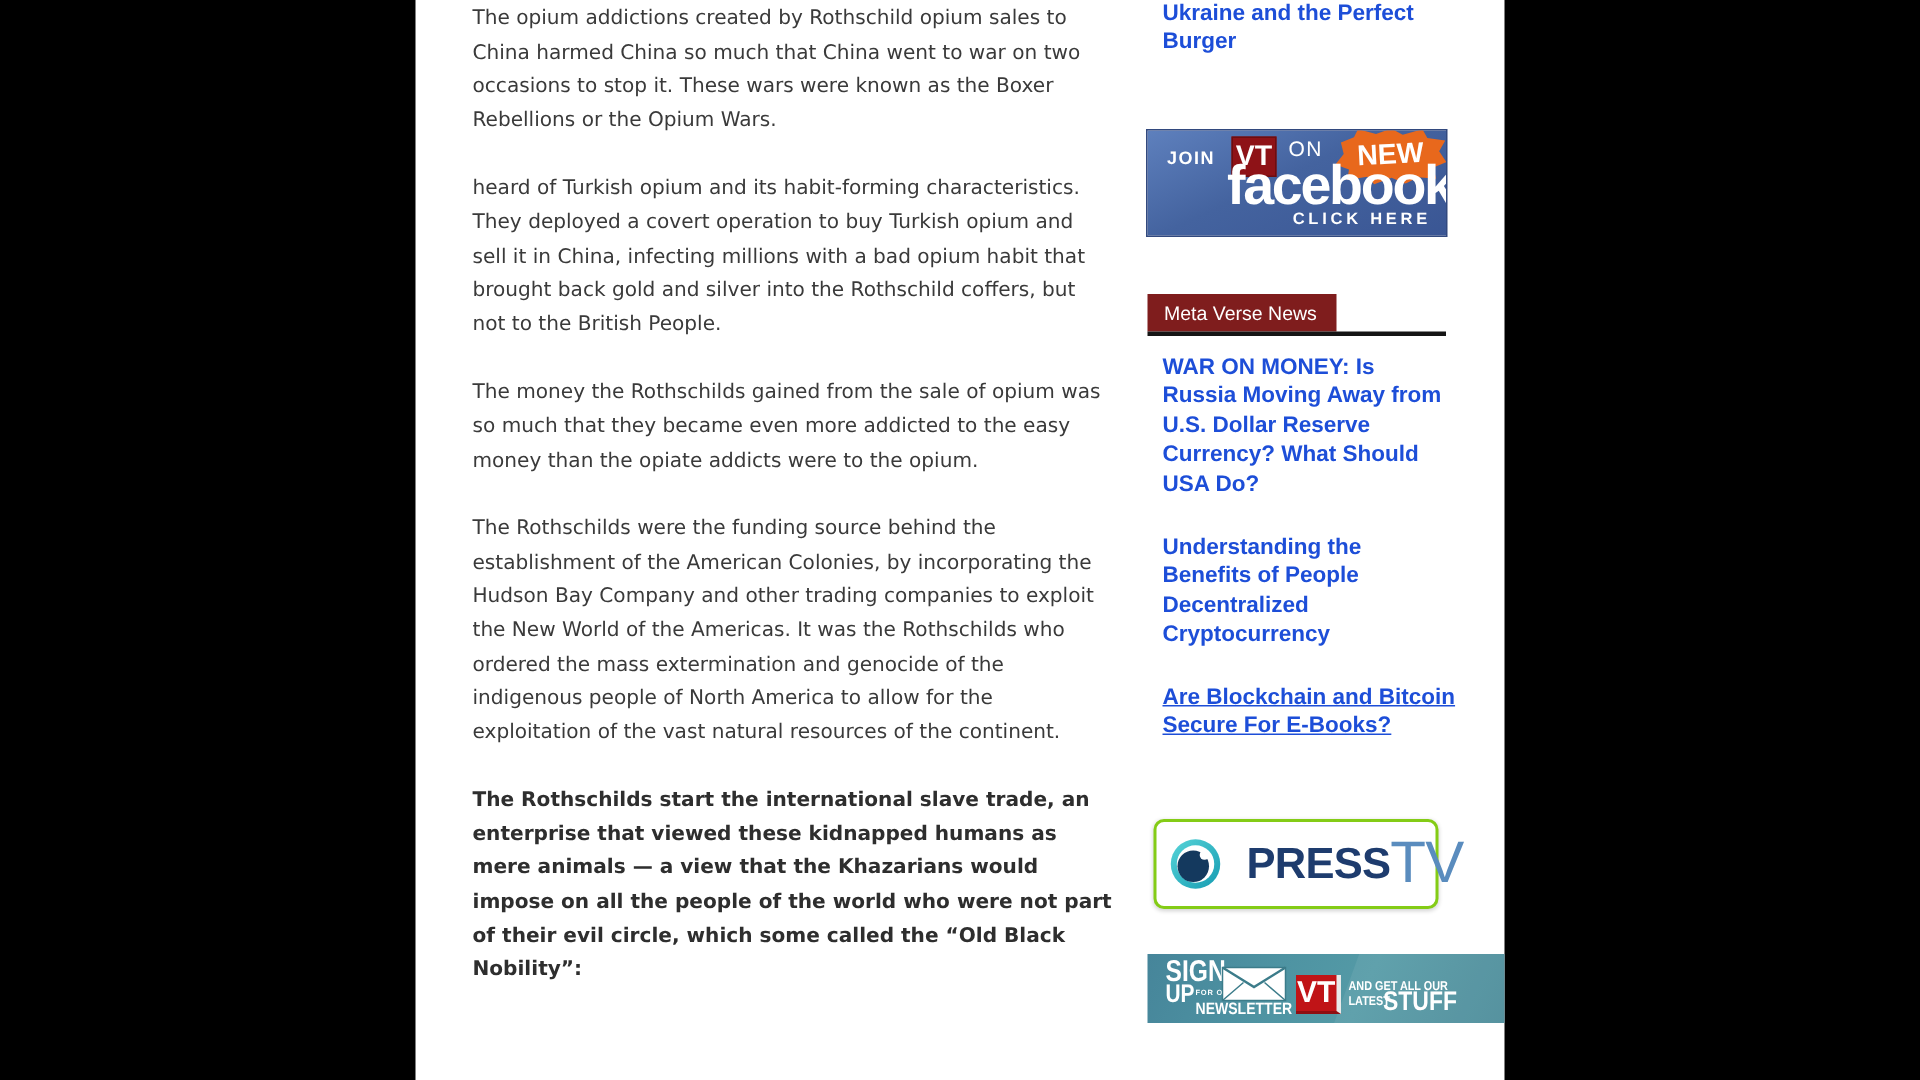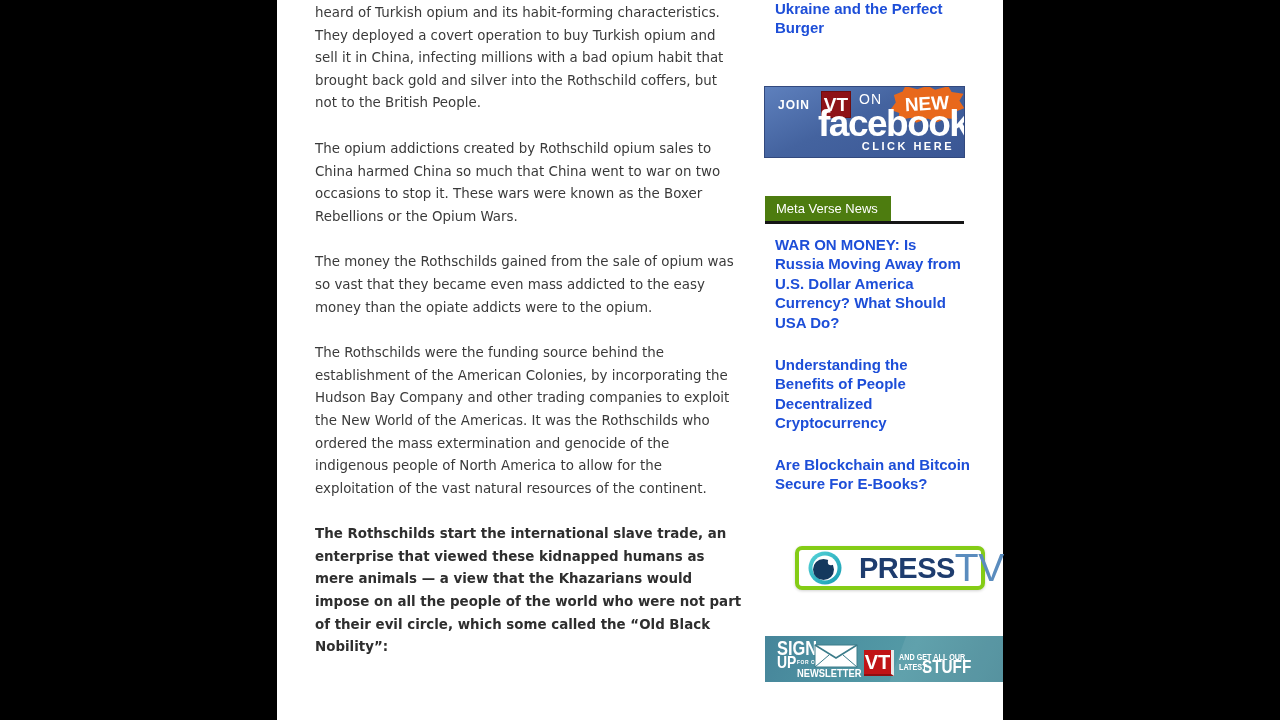--- a/index.html
+++ b/index.html
@@ -15,21 +15,21 @@
   .main-col p { margin:0 0 23px 0; }
   .main-col p.bold { font-weight:bold; color:#2e2e2e; }
 
   
   .sidebar { position:absolute; left:487px; top:0; width:201px; height:720px; }
   .sb-headline { font-size:15px; font-weight:bold; color:#1d4ed8; line-height:19.4px;
                  cursor:pointer; }
   .sb-top-headline { position:absolute; left:11px; top:-1px; width:182px; }
   .sb-h1 { position:absolute; left:11px; top:235px; width:188px; }
   .sb-h2 { position:absolute; left:11px; top:355px; width:188px; }
-  .sb-h3 { position:absolute; left:11px; top:455px; width:200px; }
+  .sb-h3 { position:absolute; left:11px; top:455px; width:200px;text-decoration:underline; }
 
   
   .fb-banner { position:absolute; left:0; top:86px; width:201px; height:72px;
                background:linear-gradient(155deg,#5e80bd 0%, #44639f 45%, #3a5694 100%);
                border:1px solid #32497e; overflow:hidden; cursor:pointer; color:#fff; }
   .fb-join { position:absolute; left:13px; top:11px; font-size:12px; font-weight:bold;
              letter-spacing:1px; }
   .fb-vtbox { position:absolute; left:56px; top:4px; width:30px; height:27px; background:#8e1217;
               border:1px solid #6d0d10; display:flex; align-items:center; justify-content:center;
               font-size:19px; font-weight:bold; }
@@ -42,28 +42,28 @@
                               50% 88%, 34% 98%, 28% 84%, 10% 88%, 12% 70%, 0% 60%, 8% 42%);
             display:flex; align-items:center; justify-content:center; }
   .fb-new span { font-size:19px; font-weight:bold; color:#fff; }
   .fb-brand { position:absolute; left:21px; top:16px; font-size:37px; font-weight:bold;
               letter-spacing:-1.5px;margin-left:32px; }
   .fb-reg { font-size:8px; font-weight:normal; vertical-align:6px; letter-spacing:0; }
   .fb-click { position:absolute; right:10px; bottom:5px; font-size:11px; font-weight:bold;
               letter-spacing:2.5px; }
 
   
-  .mv-tab { position:absolute; left:1px; top:196px; height:25px; background:#4d7c0f;
+  .mv-tab { position:absolute; left:1px; top:196px; height:25px; background:#7f1d1d;
             color:#fff; font-size:13px; padding:0 13px 0 11px; display:flex; align-items:center; }
   .mv-rule { position:absolute; left:1px; top:221px; width:199px; height:3px; background:#151515; }
 
   
-  .presstv { position:absolute; left:5px; top:546px; width:190px; height:44px; background:#fff;
-             border:4px solid #84cc16; border-radius:7px; box-shadow:0 1px 3px rgba(0,0,0,.18);
-             display:flex; align-items:center; cursor:pointer;margin-left:26px; }
+  .presstv { position:absolute; left:5px; top:546px; width:190px; height:60px; background:#fff;
+             border:2px solid #84cc16; border-radius:7px; box-shadow:0 1px 3px rgba(0,0,0,.18);
+             display:flex; align-items:center; cursor:pointer; }
   .pt-eye { margin-left:9px; width:34px; height:34px; flex:0 0 auto; }
   .pt-div { width:2px; height:26px; background:#d4d4d4; margin:0 7px 0 10px; }
   .pt-press { font-size:29px; font-weight:bold; color:#1e3c6e; letter-spacing:-0.5px; }
   .pt-tv { font-size:39px; font-weight:normal; color:#5a8cbe; letter-spacing:-0.5px; }
 
   
   .signup { position:absolute; left:1px; top:636px; width:238px; height:46px; overflow:hidden;
             background:linear-gradient(115deg, #46859a 0%, #4e93a2 35%, #549aa6 60%, #4a8a98 100%);
             cursor:pointer; color:#fff; }
   .signup::before { content:""; position:absolute; left:55%; top:-20%; width:80%; height:160%;
@@ -88,23 +88,23 @@
   .su-stuff { position:absolute; left:157px; top:21px; font-size:18px; font-weight:bold;
               transform:scaleX(0.85); transform-origin:left top; }
 </style>
 </head>
 <body>
 
 <div class="stage">
   <div class="page">
 
     <div class="main-col">
+      <p>The opium addictions created by Rothschild opium sales to China harmed China so much that China went to war on two occasions to stop it. These wars were known as the Boxer Rebellions or the Opium Wars.</p>
       <p>heard of Turkish opium and its habit-forming characteristics. They deployed a covert operation to buy Turkish opium and sell it in China, infecting millions with a bad opium habit that brought back gold and silver into the Rothschild coffers, but not to the British People.</p>
-      <p>The opium addictions created by Rothschild opium sales to China harmed China so much that China went to war on two occasions to stop it. These wars were known as the Boxer Rebellions or the Opium Wars.</p>
-      <p>The money the Rothschilds gained from the sale of opium was so vast that they became even mass addicted to the easy money than the opiate addicts were to the opium.</p>
+      <p>The money the Rothschilds gained from the sale of opium was so much that they became even more addicted to the easy money than the opiate addicts were to the opium.</p>
       <p>The Rothschilds were the funding source behind the establishment of the American Colonies, by incorporating the Hudson Bay Company and other trading companies to exploit the New World of the Americas. It was the Rothschilds who ordered the mass extermination and genocide of the indigenous people of North America to allow for the exploitation of the vast natural resources of the continent.</p>
       <p class="bold">The Rothschilds start the international slave trade, an enterprise that viewed these kidnapped humans as mere animals — a view that the Khazarians would impose on all the people of the world who were not part of their evil circle, which some called the “Old Black Nobility”:</p>
     </div>
 
     <div class="sidebar">
 
       <div class="sb-headline sb-top-headline">Ukraine and the Perfect Burger</div>
 
       <div class="fb-banner">
         <span class="fb-join">JOIN</span>
@@ -113,21 +113,21 @@
         <span class="fb-new">
           <span>NEW</span>
         </span>
         <span class="fb-brand"><span>facebook</span><span class="fb-reg">®</span></span>
         <span class="fb-click">CLICK HERE</span>
       </div>
 
       <div class="mv-tab">Meta Verse News</div>
       <div class="mv-rule"></div>
 
-      <div class="sb-headline sb-h1">WAR ON MONEY: Is Russia Moving Away from U.S. Dollar America Currency? What Should USA Do?</div>
+      <div class="sb-headline sb-h1">WAR ON MONEY: Is Russia Moving Away from U.S. Dollar Reserve Currency? What Should USA Do?</div>
       <div class="sb-headline sb-h2">Understanding the Benefits of People Decentralized Cryptocurrency</div>
       <div class="sb-headline sb-h3">Are Blockchain and Bitcoin Secure For E-Books?</div>
 
       <div class="presstv">
         <svg class="pt-eye" viewBox="0 0 34 34">
           <defs>
             <linearGradient id="ptring" x1="0" y1="0" x2="1" y2="1">
               <stop offset="0" stop-color="#57d4d8"></stop>
                 <stop offset="1" stop-color="#169cb2"></stop>
             </linearGradient>

